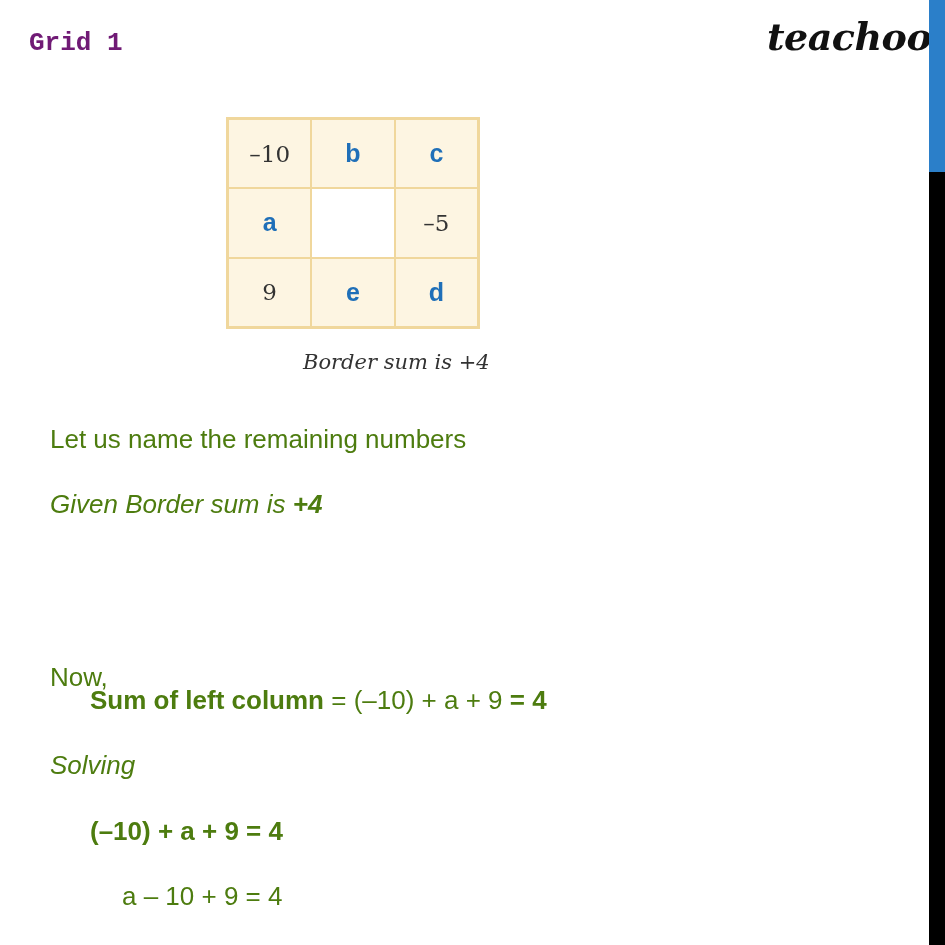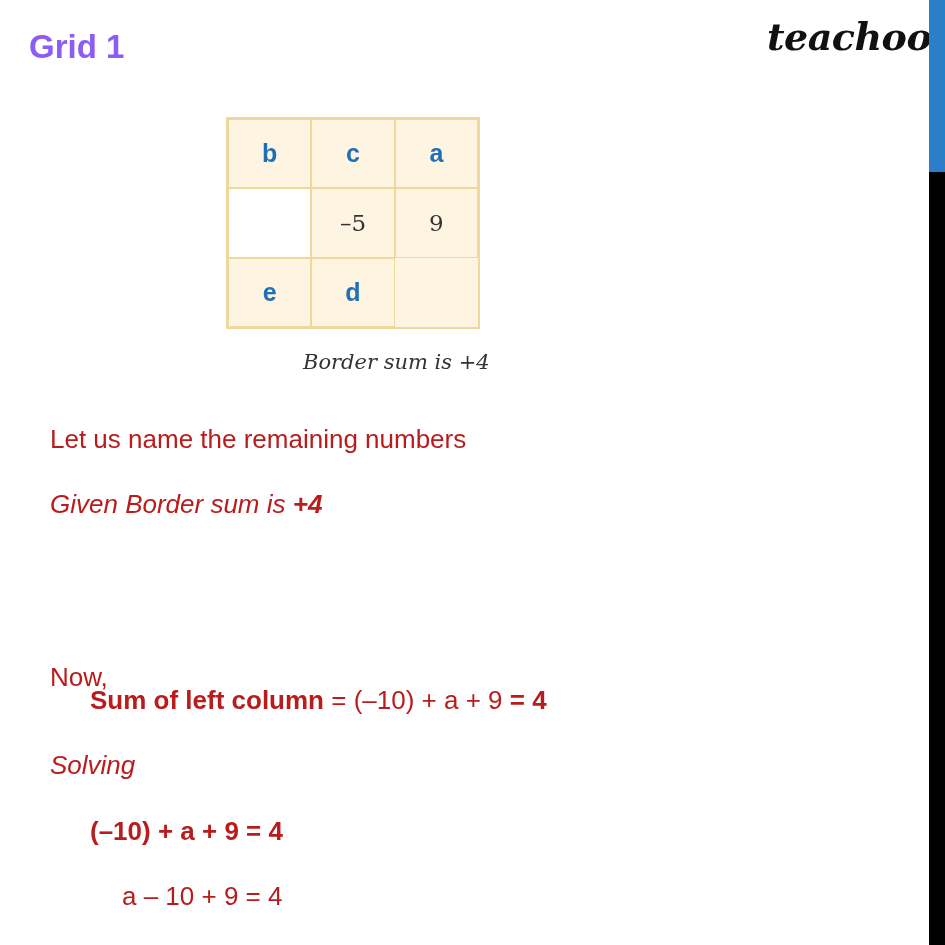--- a/index.html
+++ b/index.html
@@ -12,23 +12,24 @@
       height: 945px;
       position: relative;
       overflow: hidden;
       font-family: "Liberation Sans", "DejaVu Sans", sans-serif;
       color: #000;
     }
     .title {
       position: absolute;
       left: 29px;
       top: 28px;
-      font-size: 33px;
+      font-size: 26px;
       font-weight: bold;
-      color: #8b5cf6;
+      color: #701a75;
+      font-family: Liberation Mono, monospace;
     }
     .logo {
       position: absolute;
       left: 767px;
       top: 14px;
       font-family: "DejaVu Serif", "Liberation Serif", serif;
       font-style: italic;
       font-weight: bold;
       font-size: 38px;
       color: #111;
@@ -90,37 +91,38 @@
       font-family: "DejaVu Serif", "Liberation Serif", serif;
       font-style: italic;
       font-size: 21px;
       color: #333;
       margin-left: 44px;
     }
     .line {
       position: absolute;
       font-size: 26px;
       font-family: "Liberation Sans", "DejaVu Sans", sans-serif;
-      color: #b91c1c;
+      color: #4d7c0f;
       white-space: pre;
     }
     .b { font-weight: bold; }
     .i { font-style: italic; }
   </style>
 </head>
 <body>
 
 <div class="title">Grid 1</div>
 <div class="logo">teachoo</div>
 
 <div class="scrollbar">
   <div class="scroll-thumb"></div>
 </div>
 
 <div class="grid">
+  <div class="cell">–10</div>
   <div class="cell var">b</div>
   <div class="cell var">c</div>
   <div class="cell var">a</div>
   <div class="cell empty"></div>
   <div class="cell">–5</div>
   <div class="cell">9</div>
   <div class="cell var">e</div>
   <div class="cell var">d</div>
 </div>
 

